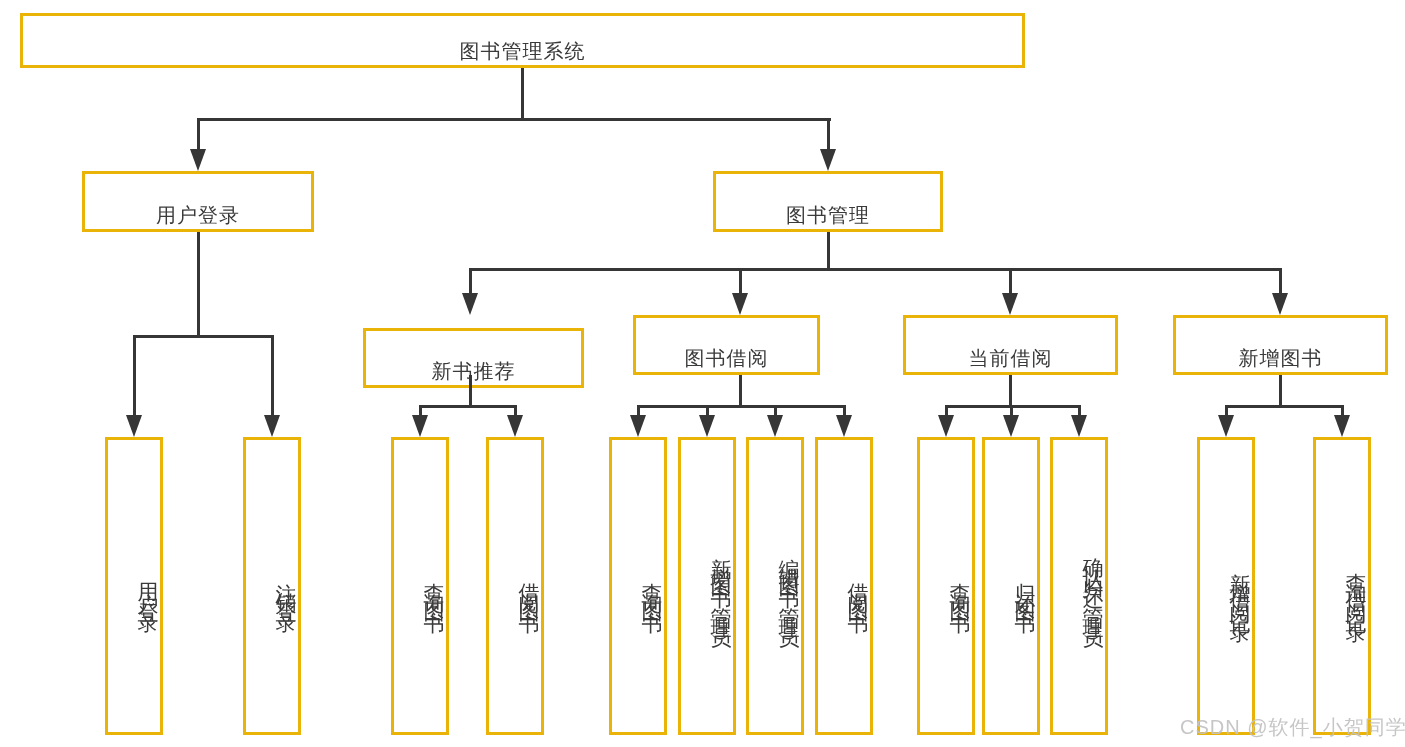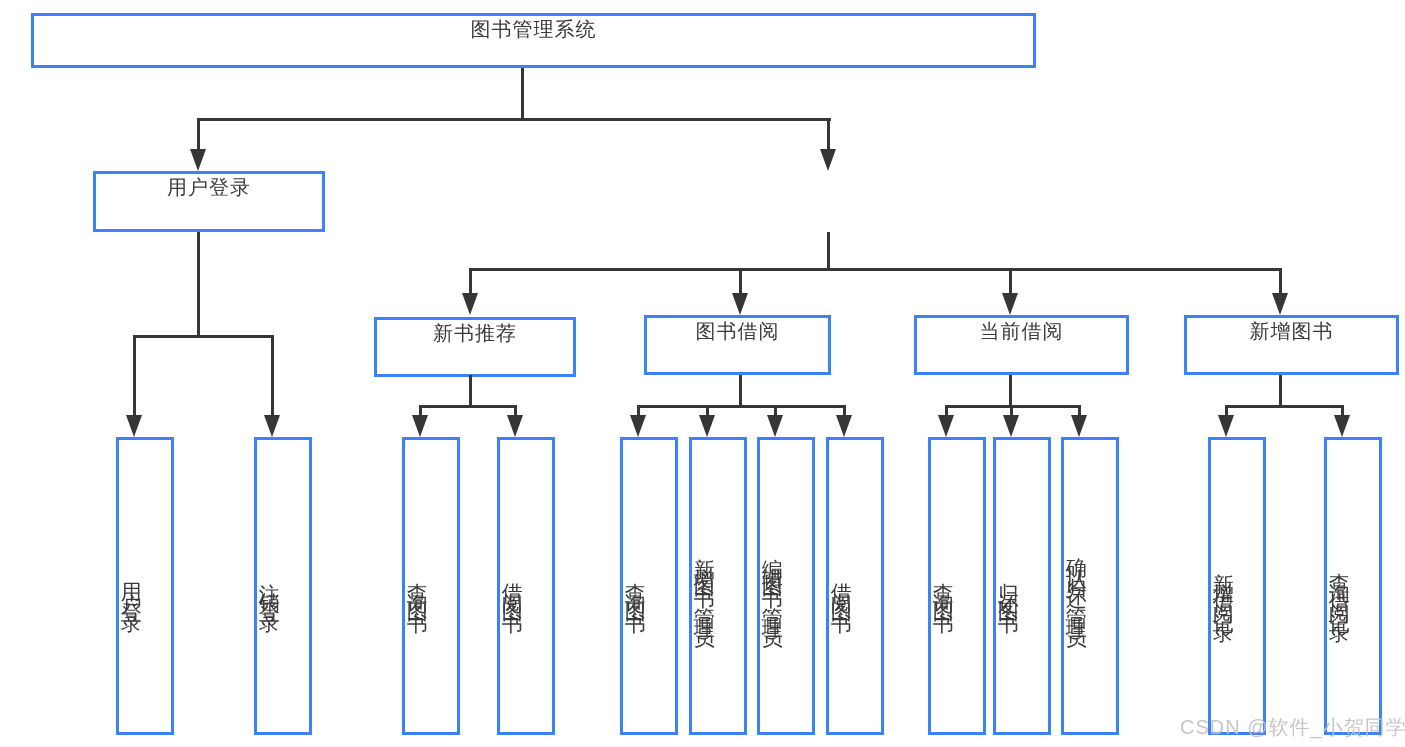--- a/index.html
+++ b/index.html
@@ -1,24 +1,23 @@
 <!DOCTYPE html>
 <html><head>
 <meta charset="utf-8">
 <style>
   html,body { margin:0; padding:0; background:#ffffff; }
   .stage {
     position:relative; width:1405px; height:747px; background:#ffffff;
     font-family:"Liberation Sans", sans-serif; overflow:hidden;
   }
   .box {
-    position:absolute; background:#ffffff; border:3px solid #3b82f6;
-    box-sizing:border-box; display:flex; align-items:flex-start; justify-content:center;
+    position:absolute; background:#ffffff; border:3px solid #eab308;
+    box-sizing:border-box; display:flex; align-items:flex-end; justify-content:center;
     color:#3a3a3a;
-    margin-left:11px;
   }
   .hbox { font-size:20px; letter-spacing:1px; }
   .vbox {
     writing-mode:vertical-lr; text-orientation:mixed;
     font-size:21px; letter-spacing:10px; line-height:1.15; white-space:nowrap;
   }
   .hline, .vline { position:absolute; background:#363636; }
   .hline { height:3px; }
   .vline { width:3px; }
   .arrow {
@@ -43,40 +42,43 @@
   <div class="vline" style="left:521px;top:68px;height:50px"></div>
   <div class="hline" style="left:197px;top:118px;width:634px"></div>
   <div class="vline" style="left:197px;top:118px;height:31px"></div>
   <div class="arrow" style="left:190px;top:149px"></div>
   <div class="vline" style="left:827px;top:118px;height:31px"></div>
   <div class="arrow" style="left:820px;top:149px"></div>
 
   <div class="box hbox" style="left:82px;top:171px;width:232px;height:61px">
     <span>用户登录</span>
   </div>
+  <div class="box hbox" style="left:713px;top:171px;width:230px;height:61px">
+    <span>图书管理</span>
+  </div>
 
   <div class="vline" style="left:197px;top:232px;height:103px"></div>
   <div class="hline" style="left:133px;top:335px;width:141px"></div>
   <div class="vline" style="left:133px;top:335px;height:80px"></div>
   <div class="arrow" style="left:126px;top:415px"></div>
   <div class="vline" style="left:271px;top:335px;height:80px"></div>
   <div class="arrow" style="left:264px;top:415px"></div>
 
   <div class="vline" style="left:827px;top:232px;height:36px"></div>
   <div class="hline" style="left:469px;top:268px;width:813px"></div>
   <div class="vline" style="left:469px;top:268px;height:27px"></div>
   <div class="arrow" style="left:462px;top:293px"></div>
   <div class="vline" style="left:739px;top:268px;height:27px"></div>
   <div class="arrow" style="left:732px;top:293px"></div>
   <div class="vline" style="left:1009px;top:268px;height:27px"></div>
   <div class="arrow" style="left:1002px;top:293px"></div>
   <div class="vline" style="left:1279px;top:268px;height:27px"></div>
   <div class="arrow" style="left:1272px;top:293px"></div>
 
-  <div class="box hbox" style="left:363px;top:317px;width:202px;height:60px">
+  <div class="box hbox" style="left:363px;top:328px;width:221px;height:60px">
     <span>新书推荐</span>
   </div>
   <div class="box hbox" style="left:633px;top:315px;width:187px;height:60px">
     <span>图书借阅</span>
   </div>
   <div class="box hbox" style="left:903px;top:315px;width:215px;height:60px">
     <span>当前借阅</span>
   </div>
   <div class="box hbox" style="left:1173px;top:315px;width:215px;height:60px">
     <span>新增图书</span>

